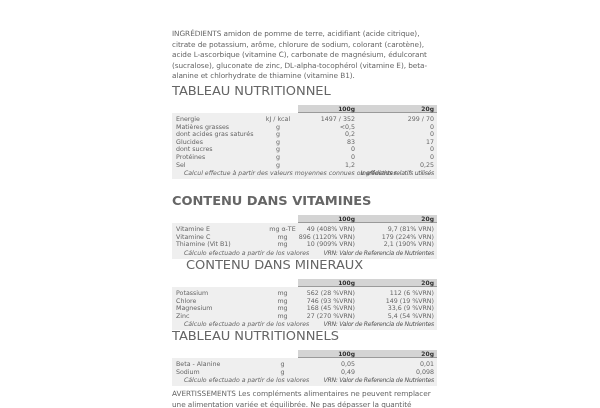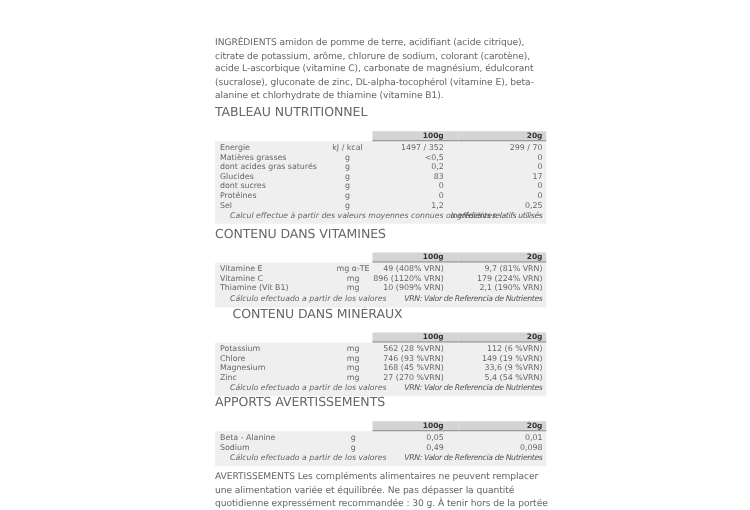--- a/index.html
+++ b/index.html
@@ -1,20 +1,20 @@
 <!DOCTYPE html>
 <html><head>
 <meta charset="utf-8">
 <style>
   * { box-sizing: border-box; margin: 0; padding: 0; }
   html, body { width: 600px; height: 408px; background: #ffffff; overflow: hidden; }
   body { font-family: "DejaVu Sans", sans-serif; color: #666; font-size: 7px; position: relative; }
   .wrap { position: absolute; left: 172px; top: 29px; width: 268px; }
   .para { font-size: 7.3px; line-height: 10.6px; color: #666; letter-spacing: -0.05px; }
-  .section-title { font-size: 10px; color: #666; margin-top: 4px; line-height: 10px; letter-spacing: -0.05px; }
+  .section-title { font-size: 13px; color: #666; margin-top: 4px; line-height: 10px; letter-spacing: -0.05px; }
   .tbl { position: relative; width: 265px; margin-top: 7px; }
   .thead { display: flex; height: 8px; }
   .thead .blank { width: 126px; }
   .thead .hcell { background: #d4d4d4; height: 8px; font-weight: bold; font-size: 6px; color: #333; line-height: 8px; border-bottom: 1px solid #9a9a9a; }
   .thead .h1 { width: 69px; text-align: right; padding-right: 12px; }
   .thead .h2 { width: 70px; text-align: right; padding-right: 3px; }
   .tbody { background: #efefef; padding: 2px 0 2px 0; }
   .row { display: flex; height: 7.6px; line-height: 7.6px; font-size: 6.3px; color: #666; }
   .row .lbl { width: 95px; padding-left: 4px; white-space: nowrap; }
   .row .unit { width: 31px; text-align: center; white-space: nowrap; }
@@ -83,21 +83,21 @@
           <span class="v1">1,2</span>
           <span class="v2">0,25</span>
         </div>
       <div class="note">
           <span class="n1">Calcul effectue à partir des valeurs moyennes connues ou effectives</span>
           <span class="n2">Ingrédients relatifs utilisés</span>
         </div>
     </div>
   </div>
 
-  <div class="section-title" style="margin-top:4px;">CONTENU DANS VITAMINES</div>
+  <div class="section-title" style="margin-top:17px;font-weight:bold;">CONTENU DANS VITAMINES</div>
   <div class="tbl" style="margin-top:9px;">
     <div class="thead">
       <div class="blank"></div>
       <div class="hcell h1">100g</div>
       <div class="hcell h2">20g</div>
     </div>
     <div class="tbody">
       <div class="row">
           <span class="lbl">Vitamine E</span>
           <span class="unit">mg α-TE</span>
@@ -155,21 +155,21 @@
           <span class="v1">27 (270 %VRN)</span>
           <span class="v2">5,4 (54 %VRN)</span>
         </div>
       <div class="note">
           <span class="n1">Cálculo efectuado a partir de los valores</span>
           <span class="n2">VRN: Valor de Referencia de Nutrientes</span>
         </div>
     </div>
   </div>
 
-  <div class="section-title" style="margin-top:1px;">APPORTS AVERTISSEMENTS</div>
+  <div class="section-title" style="margin-top:1px;">TABLEAU NUTRITIONNELS</div>
   <div class="tbl" style="margin-top:9px;">
     <div class="thead">
       <div class="blank"></div>
       <div class="hcell h1">100g</div>
       <div class="hcell h2">20g</div>
     </div>
     <div class="tbody">
       <div class="row">
           <span class="lbl">Beta - Alanine</span>
           <span class="unit">g</span>

